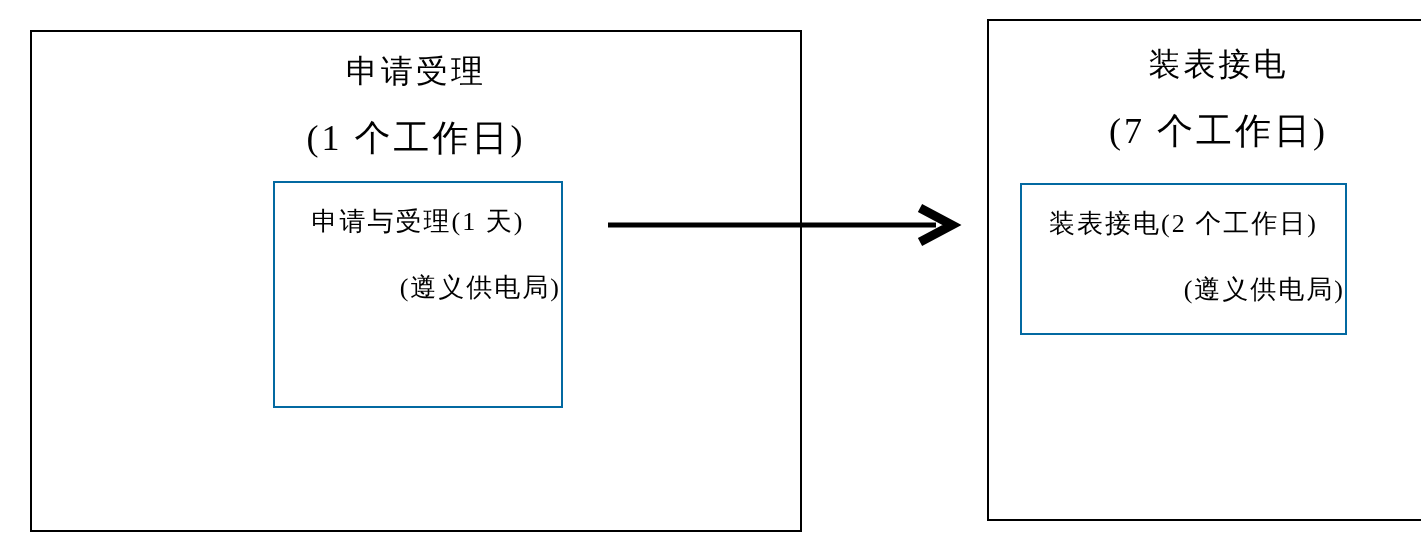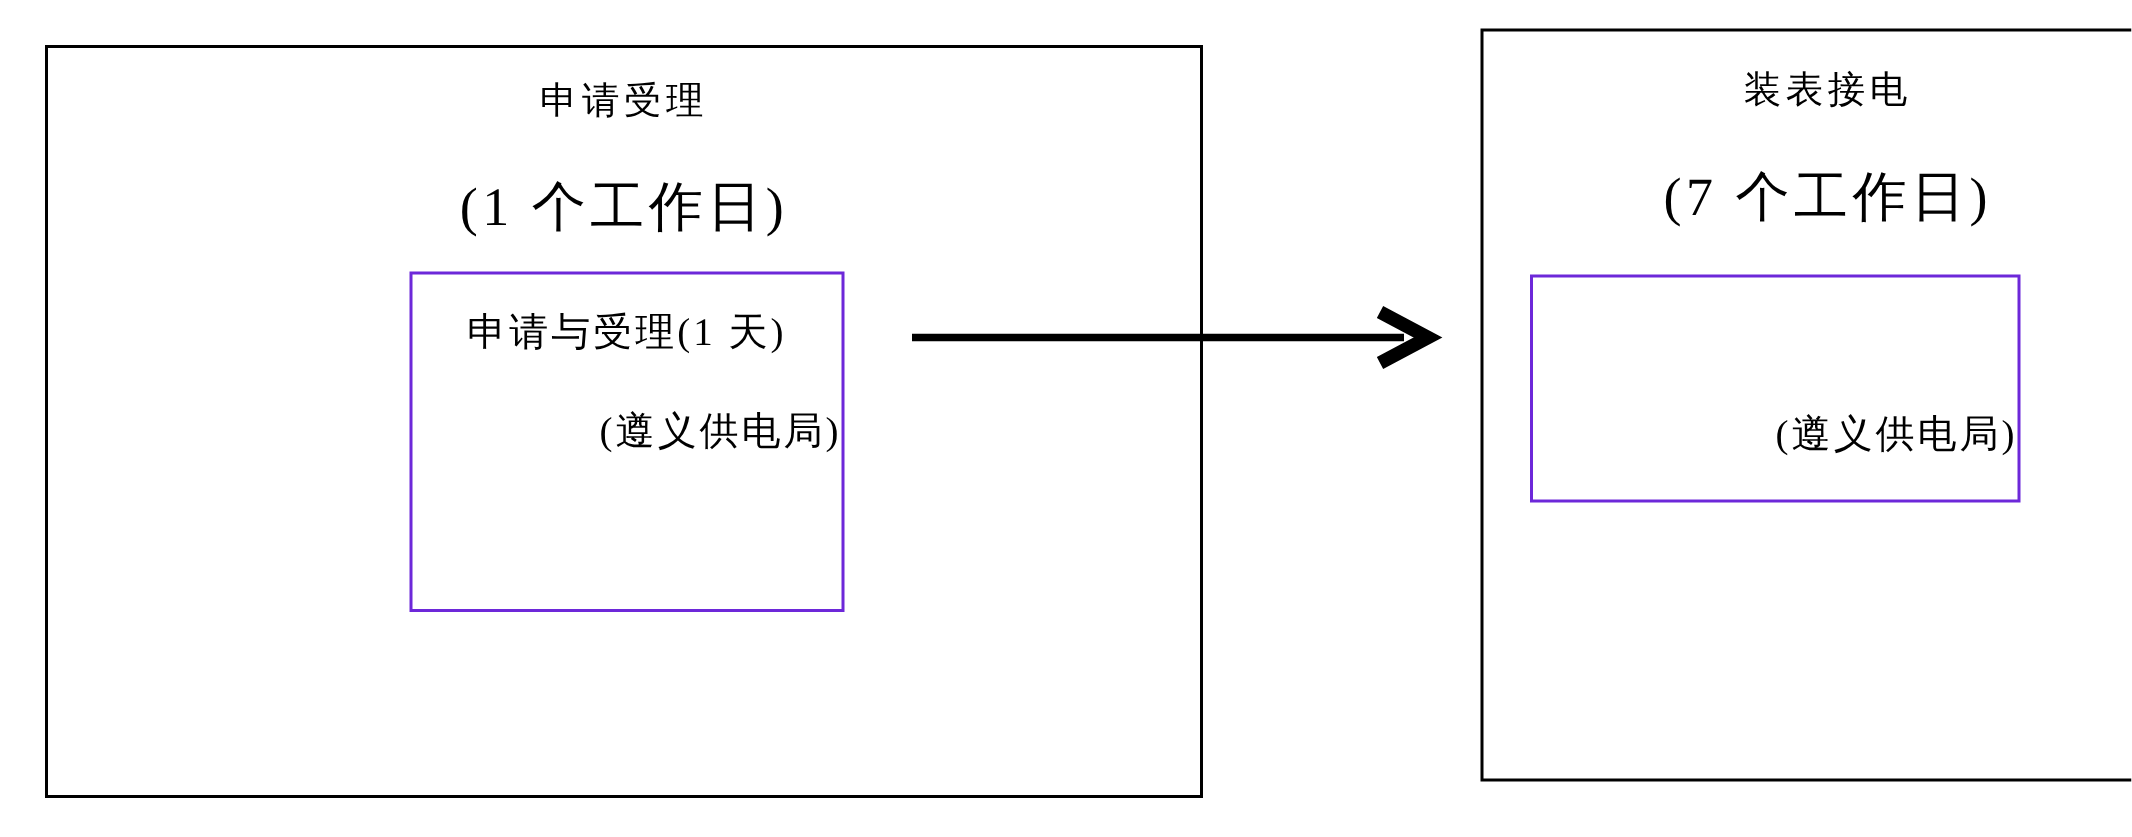--- a/index.html
+++ b/index.html
@@ -27,28 +27,28 @@
 
   .stage-title, .stage-duration, .step-name, .step-agency {
     position: absolute;
     left: 0;
     right: 0;
     text-align: center;
     white-space: nowrap;
     letter-spacing: 3px;
     line-height: 1.1;
   }
-  .stage-title    { top: 22px; font-size: 25px; }
+  .stage-title    { top: 22px; font-size: 32px; }
   .stage-right .stage-title    { top: 26px; }
   .stage-duration { top: 87px; font-size: 36px; }
   .stage-right .stage-duration { top: 91px; }
 
   .step-box {
     position: absolute;
-    border: 2px solid #6d28d9;
+    border: 2px solid #0369a1;
     background: #ffffff;
     box-sizing: border-box;
   }
   .step-box-left  { left: 241px; top: 149px; width: 290px; height: 227px; }
   .step-box-right { left: 31px;  top: 162px; width: 327px; height: 152px; }
 
   .step-name   { top: 25px; font-size: 26px; letter-spacing: 2px; }
   .step-agency { top: 91px; font-size: 26px; letter-spacing: 2px; text-align: right; }
 
   .arrow-svg {
@@ -77,17 +77,18 @@
   <svg class="arrow-svg" viewBox="0 0 365 48" xmlns="http://www.w3.org/2000/svg" aria-hidden="true">
     <line x1="8" y1="24" x2="336" y2="24" stroke="#000000" stroke-width="5"></line>
     <path d="M 320 7 L 352 24 L 320 41" fill="none" stroke="#000000" stroke-width="9"></path>
   </svg>
 
   <section class="stage stage-right">
     <div class="stage-title">装表接电</div>
     <div class="stage-duration">(7 个工作日)</div>
 
     <div class="step-box step-box-right">
+      <div class="step-name">装表接电(2 个工作日)</div>
       <div class="step-agency">(遵义供电局)</div>
     </div>
   </section>
 
 </div>
 
 </body></html>

